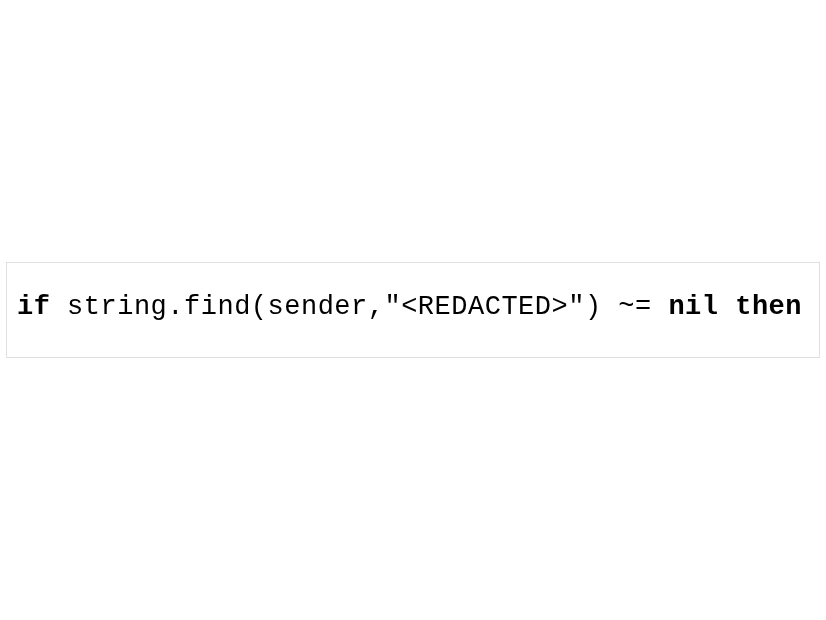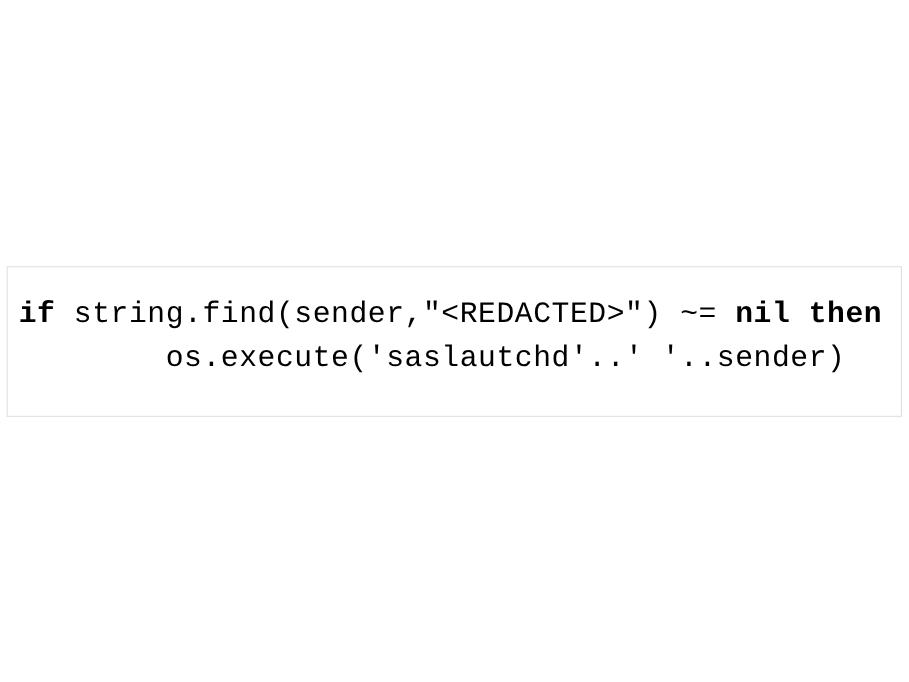--- a/index.html
+++ b/index.html
@@ -33,14 +33,13 @@
     .kw {
       font-weight: bold;
       font-family: Liberation Mono, monospace;
     }
   </style>
 </head>
 <body>
 
 <div class="code-box">
   <div class="code-line"><span class="kw">if</span><span> string.find(sender,"&lt;REDACTED&gt;") ~= </span><span class="kw">nil then</span></div>
-  <div class="code-line"><span>        os.execute('saslautchd'..' '..sender)</span></div>
 </div>
 
 </body></html>

